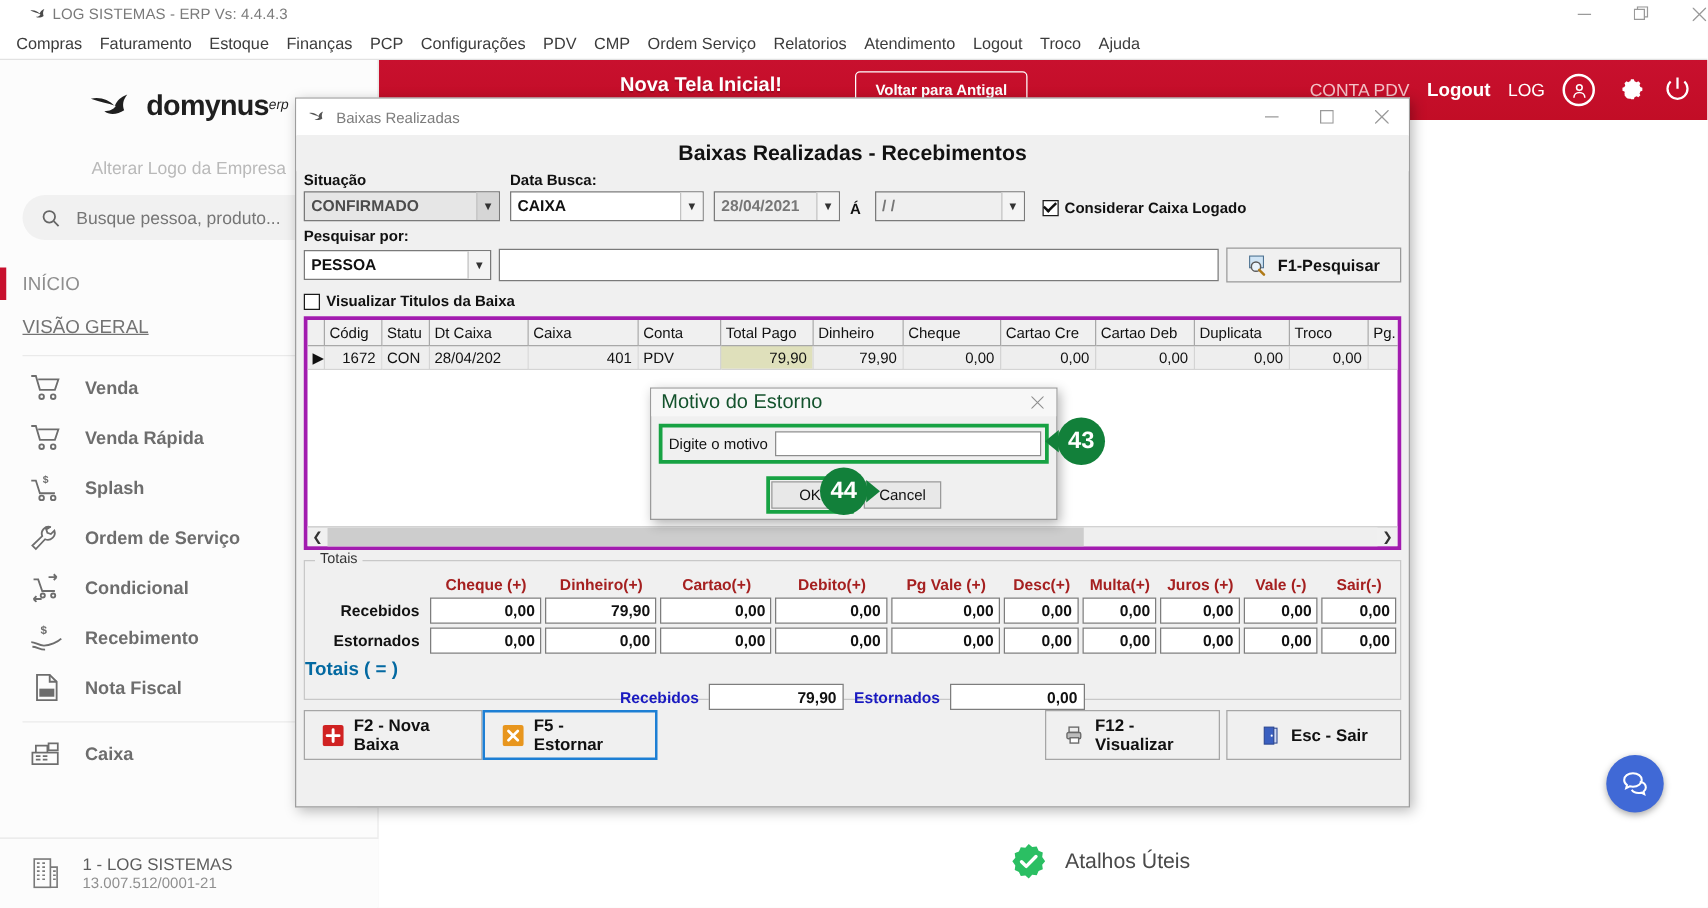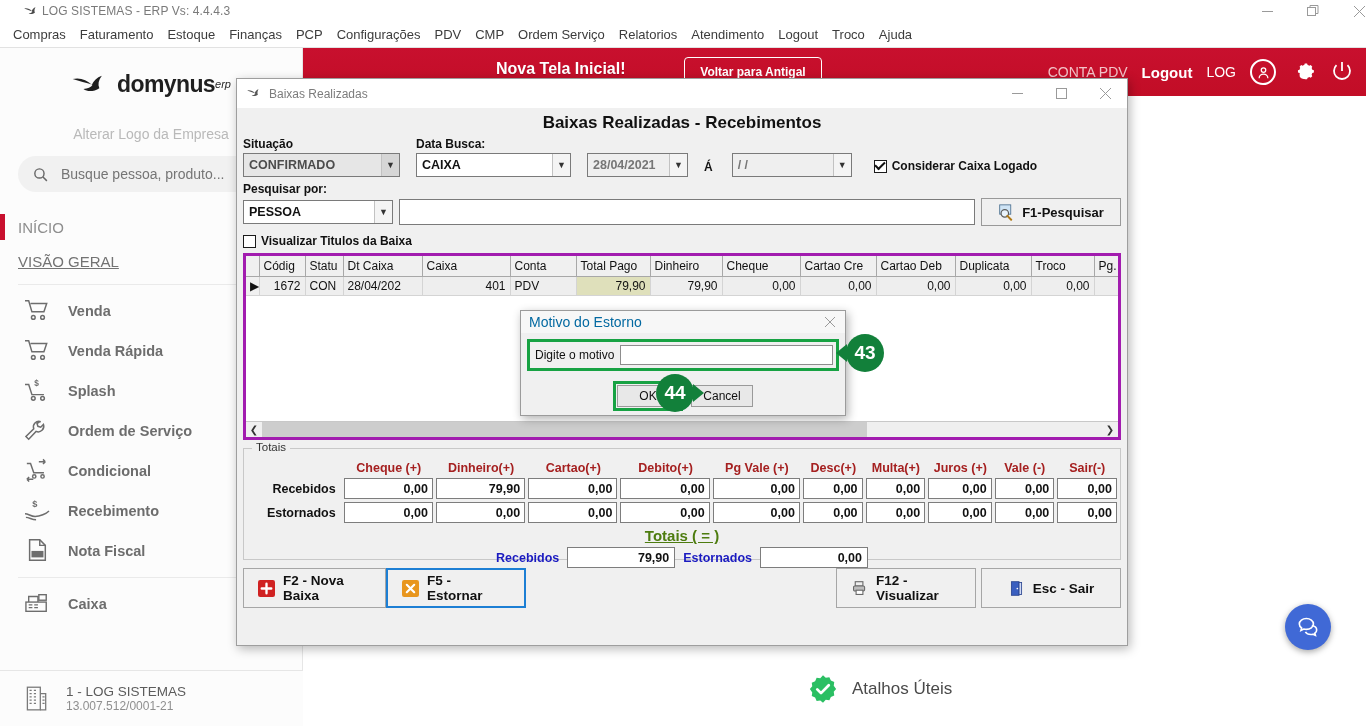--- a/index.html
+++ b/index.html
@@ -261,21 +261,21 @@
   }
   .tot-headrow .tot-rowlabel { color:transparent; }
   .tot-head {
     font-size:12.5px; font-weight:bold; color:#a52020; text-align:center;
   }
   .tot-cell {
     height:21px; border:1px solid #7d7d7d; background:#fff;
     font-size:12.5px; font-weight:bold; color:#111; text-align:right;
     padding:1px 4px; margin-right:3px; display:flex; align-items:center; justify-content:flex-end;
   }
-  .tot-eq { text-align:center; font-size:15px; font-weight:bold; color:#4d7c0f; margin-top:4px;text-decoration:underline;}
+  .tot-eq { text-align:left; font-size:15px; font-weight:bold; color:#0369a1; margin-top:4px;}
   .tot-sum-row { display:flex; align-items:center; justify-content:center; gap:8px; margin-top:3px;}
   .tot-sum-lbl { font-size:12.5px; font-weight:bold; color:#1a1ac0; }
   .tot-sum-cell {
     width:108px; height:21px; border:1px solid #7d7d7d; background:#fff;
     font-size:12.5px; font-weight:bold; color:#111; text-align:right; padding:1px 5px;
     display:flex; align-items:center; justify-content:flex-end;
   }
 
   
   .win-footer { margin-top:8px; display:flex; align-items:center; }
@@ -289,21 +289,21 @@
 
   
   .modal {
     position:absolute; left:520px; top:310px; width:326px; height:106px;
     background:#f0f0f0; border:1px solid #9b9b9b;
     box-shadow:2px 3px 9px rgba(0,0,0,.3); z-index:40;
   }
   .modal-title {
     height:22px; background:#f7f7f7; display:flex; align-items:center; padding-left:8px;
   }
-  .modal-title .mt { font-size:14px; color:#0369a1; }
+  .modal-title .mt { font-size:16px; color:#14532d; }
   .modal-title .mx {
     margin-left:auto; width:30px; height:22px; display:flex;
     align-items:center; justify-content:center; color:#8f8f8f; font-size:12px;
   }
   .modal-field-hl {
     margin:6px 6px 0 6px; border:3px solid #17a243; padding:3px;
     display:flex; align-items:center;
   }
   .modal-field-lbl { font-size:12px; color:#111; padding:0 6px 0 2px; white-space:nowrap; }
   .modal-input {
@@ -589,21 +589,21 @@
         </div>
       </div>
     </div>
 
     <div class="win-head">
       <span class="win-head-txt">Baixas Realizadas - Recebimentos</span>
     </div>
 
     <div class="win-body">
 
-      <div class="row" style="gap:16px; align-items:flex-end;">
+      <div class="row" style="gap:8px; align-items:flex-end;">
         <div style="width:157px;">
           <span class="field-label">Situação</span>
           <div class="combo gray">
             <span class="cval">CONFIRMADO</span>
             <span class="carrow">▼</span>
           </div>
         </div>
         <div style="width:155px;">
           <span class="field-label">Data Busca:</span>
           <div class="combo">

